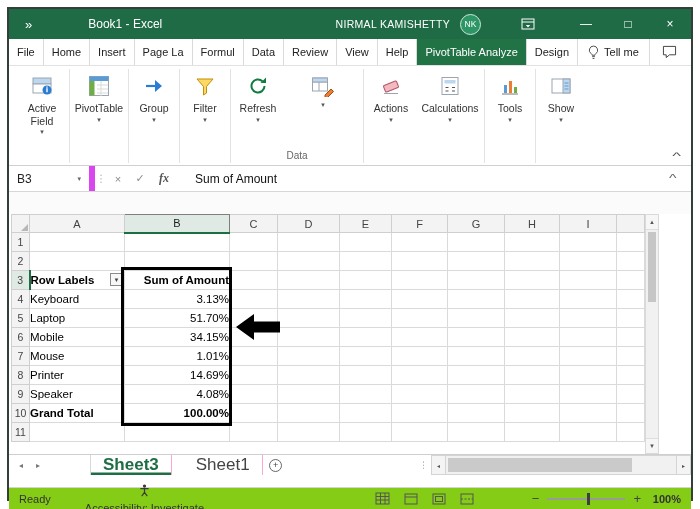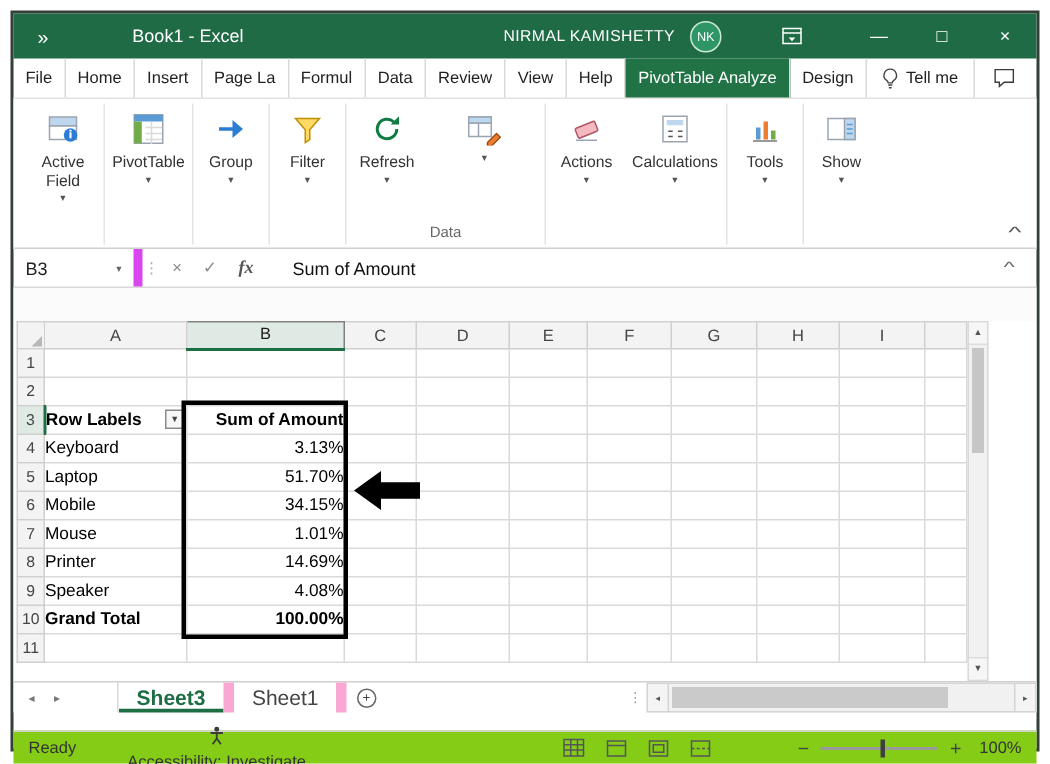--- a/index.html
+++ b/index.html
@@ -69,41 +69,41 @@
   .arrow-annotation { position:absolute; left:227px; top:100px; pointer-events:none; }
   .vscroll { position:absolute; left:636px; top:0; width:14px; height:240px; background:#f1f1f1; border:1px solid #d9d9d9; }
   .vs-up, .vs-down { position:absolute; left:0; width:12px; height:15px; display:flex; align-items:center; justify-content:center; font-size:6px; color:#555; background:#f6f6f6; }
   .vs-up { top:0; border-bottom:1px solid #ddd; } .vs-down { bottom:0; border-top:1px solid #ddd; }
   .vs-thumb { position:absolute; left:2px; top:17px; width:8px; height:70px; background:#c6c6c6; }
 
   
   .sheetbar { height:21px; display:flex; align-items:stretch; border-top:1px solid #cfcfcf; background:#fff; flex:0 0 auto; }
   .snav { display:flex; align-items:center; gap:13px; padding:0 10px; font-size:8px; color:#777; }
   .stabs { display:flex; margin-left:28px; }
-  .sheet-tab { padding:0 12px; display:flex; align-items:center; font-size:14px; color:#444; border-right:7px solid #f9a8d4; }
+  .sheet-tab { padding:0 12px; display:flex; align-items:center; font-size:17px; color:#444; border-right:1px solid #f9a8d4;margin-left:12px; }
   .sheet-tab.active { border-left:1px solid #d9d9d9; color:#1e6e44; font-weight:bold; box-shadow:inset 0 -2.5px 0 #1e6e44; }
   .new-sheet { width:26px; display:flex; align-items:center; justify-content:center; }
   .new-sheet span { width:13px; height:13px; border:1px solid #666; border-radius:50%; font-size:9px; line-height:11px; text-align:center; color:#444; }
   .hscroll { margin-left:auto; display:flex; align-items:stretch; width:272px; }
   .hs-dots { align-self:center; color:#999; font-size:9px; margin-right:3px; }
   .hs-btn { width:15px; background:#f4f4f4; border:1px solid #d4d4d4; display:flex; align-items:center; justify-content:center; font-size:6px; color:#555; }
   .hs-track { flex:1; background:#f1f1f1; border-top:1px solid #d4d4d4; border-bottom:1px solid #d4d4d4; position:relative; }
   .hs-thumb { position:absolute; left:2px; top:2px; bottom:2px; width:80%; background:#cacaca; }
 
   
   .statusbar { flex:1; min-height:22px; background:#84cc16; border-top:1px solid #d4d4d4; display:flex; align-items:center; font-size:11px; color:#333;margin-top:12px; }
   .st-ready { margin-left:10px; }
   .st-access { margin-left:34px; display:flex; align-items:center; gap:5px;flex-direction:column; }
   .st-right { margin-left:auto; display:flex; align-items:center; margin-right:10px; }
   .st-icon { display:flex; align-items:center; margin-left:14px; }
   .zoomer { display:flex; align-items:center; gap:8px; margin-left:58px; }
   .zbtn { font-size:13px; color:#444; }
   .ztrack { position:relative; width:78px; height:2px; background:#9a9a9a; }
   .zhandle { position:absolute; left:40px; top:-5px; width:3px; height:12px; background:#3f3f3f; }
-  .zpct { width:32px; text-align:right; }
+  .zpct { width:32px; text-align:right;font-weight:bold; }
   svg { display:block; }
 </style>
 </head>
 <body>
 
 <div id="window">
 
   <div class="titlebar">
     <span class="qat">»</span>
     <span class="wtitle">Book1 - Excel</span>

